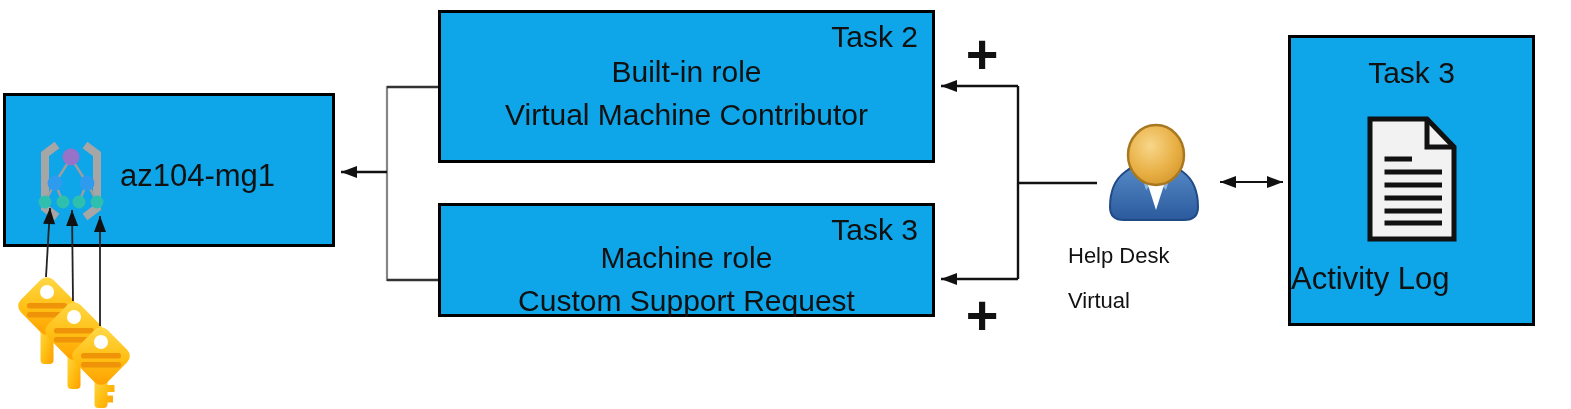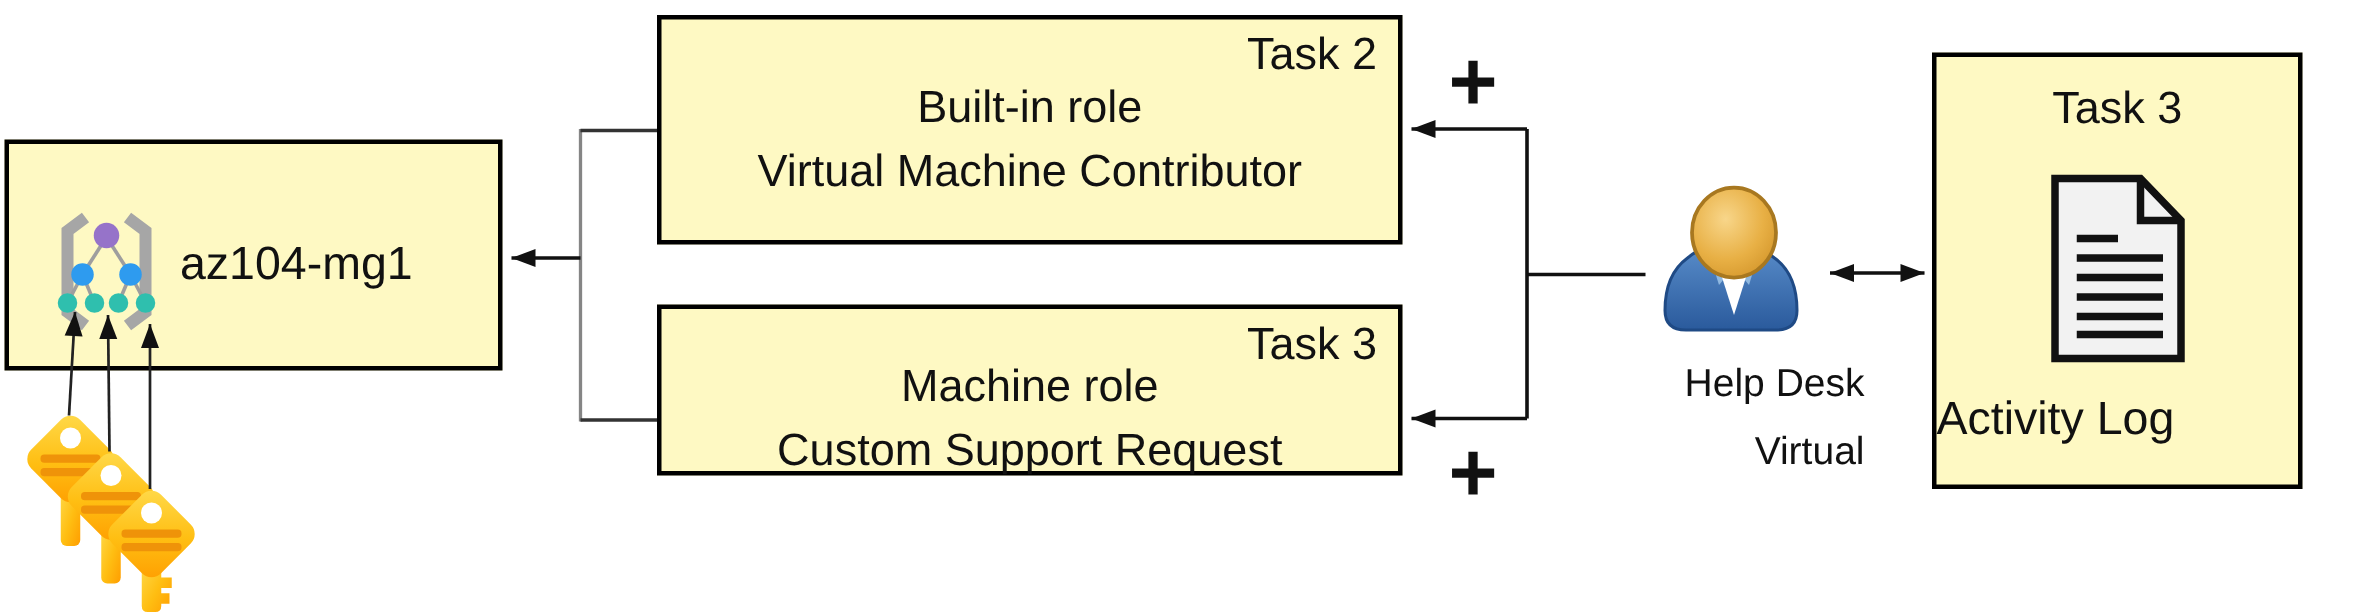--- a/index.html
+++ b/index.html
@@ -6,21 +6,21 @@
   .canvas{
     position:relative;
     width:1571px;height:409px;
     background:#ffffff;
     font-family:"Liberation Sans", sans-serif;
     color:#111;
     overflow:hidden;
   }
   .box{
     position:absolute;
-    background:#fef9c3;
+    background:#0ea5e9;
     border:3px solid #000;
     box-sizing:border-box;
     z-index:1;
   }
   .tag{
     position:absolute;
     top:7px;right:14px;
     font-size:30px;
     white-space:nowrap;
   }
@@ -46,22 +46,22 @@
   }
   .caption{
     position:absolute;
     top:223px;left:0;width:100%;
     text-align:left;
     font-size:31px;
   }
   .person-label{
     position:absolute;
     left:1068px;top:233px;width:175px;
-    text-align:right;
-    font-size:26px;
+    text-align:left;
+    font-size:22px;
     line-height:45px;
     z-index:2;
   }
   .plus{
     position:absolute;
     width:52px;
     text-align:center;
     font-size:56px;
     font-weight:800;
     line-height:58px;

